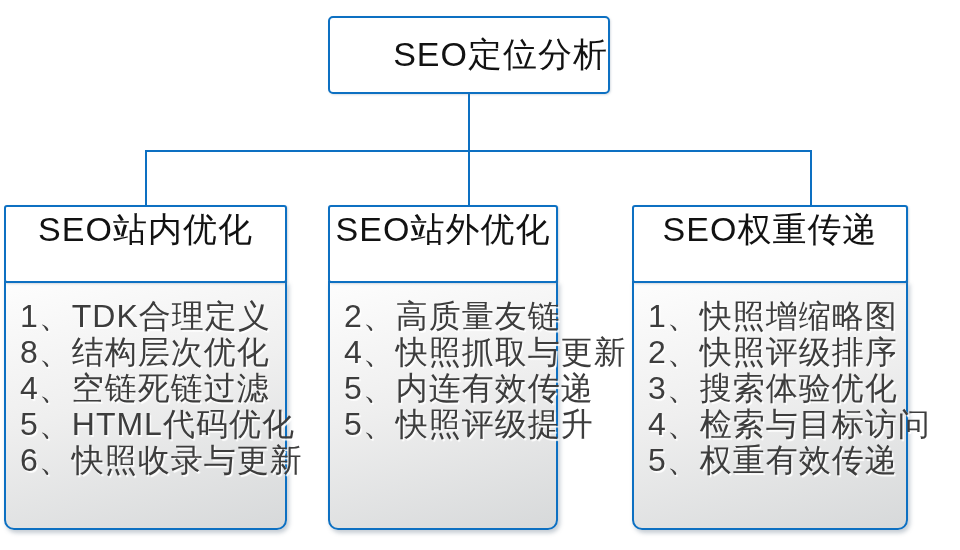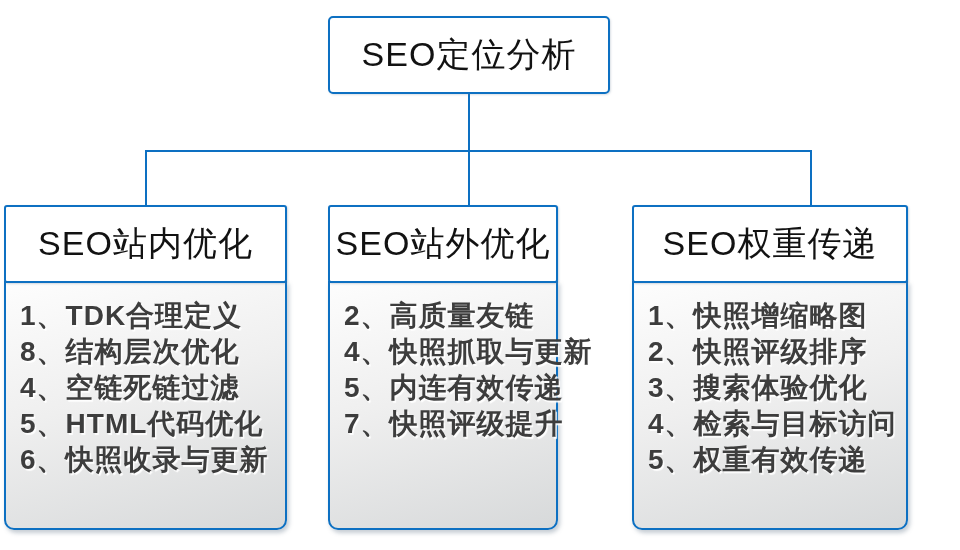--- a/index.html
+++ b/index.html
@@ -25,63 +25,62 @@
   .drop-left{left:145px;top:150px;height:55px;}
   .drop-mid{left:468px;top:150px;height:55px;}
   .drop-right{left:810px;top:150px;height:55px;}
   
   .root-node{
     position:absolute;
     left:328px;top:16px;width:282px;height:78px;
     background:#ffffff;
     border:2px solid var(--accent);
     border-radius:5px;
-    display:flex;align-items:center;justify-content:center;
+    display:flex;align-items:center;justify-content:flex-end;
     font-size:34px;
     color:var(--header-text);
     letter-spacing:1px;
     box-shadow:1px 1px 2px rgba(110,130,150,0.25);
   }
   
   .col{position:absolute;top:205px;}
   .col-1{left:4px;width:283px;}
   .col-2{left:328px;width:230px;}
   .col-3{left:632px;width:276px;}
   .col-header{
     height:78px;
     background:#ffffff;
     border:2px solid var(--accent);
     border-radius:3px;
-    display:flex;align-items:center;justify-content:center;
+    display:flex;justify-content:center;
     font-size:34px;
     color:var(--header-text);
     letter-spacing:1px;
     box-shadow:1px 1px 2px rgba(110,130,150,0.3);
     position:relative;
     z-index:2;
   }
   .col-list{
     margin-top:-2px;
     height:249px;
     border:2px solid var(--accent);
     border-radius:0 0 10px 10px;
     background:linear-gradient(165deg,#fdfdfd 0%,#efefef 45%,#d7d9da 100%);
     padding:15px 10px 0 14px;
     box-shadow:2px 3px 4px rgba(90,110,130,0.35);
     position:relative;
     z-index:1;
   }
   .list-item{
-    font-size:28px;
+    font-size:32px;
     line-height:36px;
     color:var(--panel-text);
     letter-spacing:1px;
     text-shadow:1.5px 1.5px 1px rgba(255,255,255,0.95);
     white-space:nowrap;
-    font-weight:bold;
   }
 </style>
 </head>
 <body>
 
 <div class="stage">
 
   <div class="line v stem"></div>
   <div class="line h hbar"></div>
   <div class="line v drop-left"></div>
@@ -106,21 +105,21 @@
   </div>
 
   <div class="col col-2">
     <div class="col-header">
       <span>SEO站外优化</span>
     </div>
     <div class="col-list">
       <div class="list-item">2、高质量友链</div>
       <div class="list-item">4、快照抓取与更新</div>
       <div class="list-item">5、内连有效传递</div>
-      <div class="list-item">7、快照评级提升</div>
+      <div class="list-item">5、快照评级提升</div>
     </div>
   </div>
 
   <div class="col col-3">
     <div class="col-header">
       <span>SEO权重传递</span>
     </div>
     <div class="col-list">
       <div class="list-item">1、快照增缩略图</div>
       <div class="list-item">2、快照评级排序</div>

